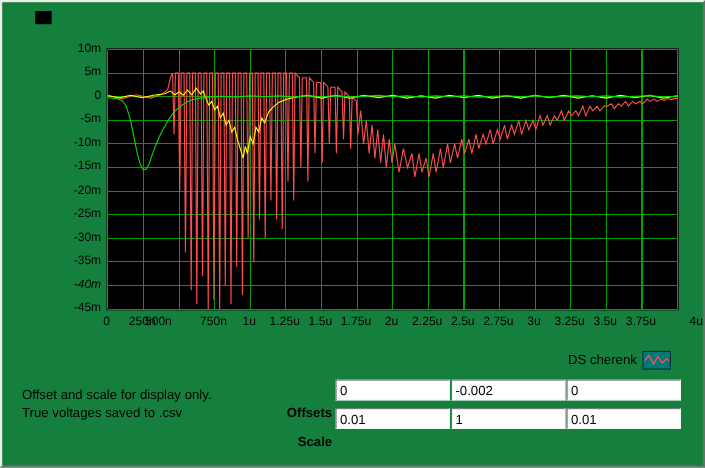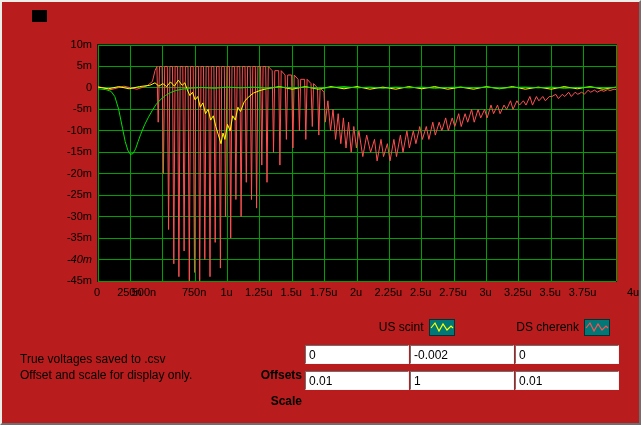--- a/index.html
+++ b/index.html
@@ -1,16 +1,16 @@
 <!DOCTYPE html>
 <html><head>
 <meta charset="utf-8">
 <style>
   html,body{margin:0;padding:0;background:#d4d1ca;}
-  .window{position:relative;width:641px;height:425px;background:#b91c1c;
+  .window{position:relative;width:641px;height:425px;background:#15803d;
     font-family:"Liberation Sans",sans-serif;color:#000;box-sizing:border-box;
     border:2px solid;border-color:#efede7 #6e6e6e #6e6e6e #efede7;overflow:hidden;}
   .deco-box{position:absolute;left:30px;top:8px;width:15px;height:12px;background:#000;}
   .plot-area{position:absolute;left:95px;top:42px;width:518px;height:236px;background:#000;
     border:1px solid #1a1a1a;}
   .plot-area svg{position:absolute;left:0;top:0;overflow:visible;}
   .tick-layer{position:absolute;left:0;top:0;width:641px;height:425px;pointer-events:none;}
   .ytick{position:absolute;left:34px;width:56px;text-align:right;font-size:11px;color:#000;}
   .xtick{position:absolute;top:284px;width:44px;text-align:center;font-size:11px;color:#000;}
   .legend{position:absolute;left:303px;top:316px;width:311px;display:flex;}
@@ -96,41 +96,35 @@
       <div class="xtick" style="left: 429.125px;">2.75u</div>
       <div class="xtick" style="left: 461.5px;">3u</div>
       <div class="xtick" style="left: 493.875px;">3.25u</div>
       <div class="xtick" style="left: 526.25px;">3.5u</div>
       <div class="xtick" style="left: 558.625px;">3.75u</div>
       <div class="xtick" style="left: 609px;">4u</div>
     </div>
 
   <div class="legend" id="legend">
       <div class="legend-item">
-        <span>US scint</span>
-        <span class="legend-icon"><svg width="24" height="15">
-            <polyline fill="none" stroke="#ffff00" stroke-width="1.2" points="1,8 5,3 9,11 13,4 17,10 21,6 23,8"></polyline>
-          </svg></span>
-      </div>
-      <div class="legend-item">
         <span>DS cherenk</span>
         <span class="legend-icon"><svg width="24" height="15">
             <polyline fill="none" stroke="#ff5050" stroke-width="1.2" points="1,8 5,3 9,11 13,4 17,10 21,6 23,8"></polyline>
           </svg></span>
       </div>
     </div>
 
   <div class="row-label" style="left:238px;top:346px;">Offsets</div>
   <input class="val-input" style="left: 303px; top: 343px;" value="0">
   <input class="val-input" style="left: 408px; top: 343px;" value="-0.002">
   <input class="val-input" style="left: 513px; top: 343px;" value="0">
 
   <div class="row-label" style="left:238px;top:372px;">Scale</div>
   <input class="val-input" style="left: 303px; top: 369px;" value="0.01">
   <input class="val-input" style="left: 408px; top: 369px;" value="1">
   <input class="val-input" style="left: 513px; top: 369px;" value="0.01">
 
   <div class="note">
+    <div>Offset and scale for display only.</div>
     <div>True voltages saved to .csv</div>
-    <div>Offset and scale for display only.</div>
   </div>
 
 </div>
 
 </body></html>

